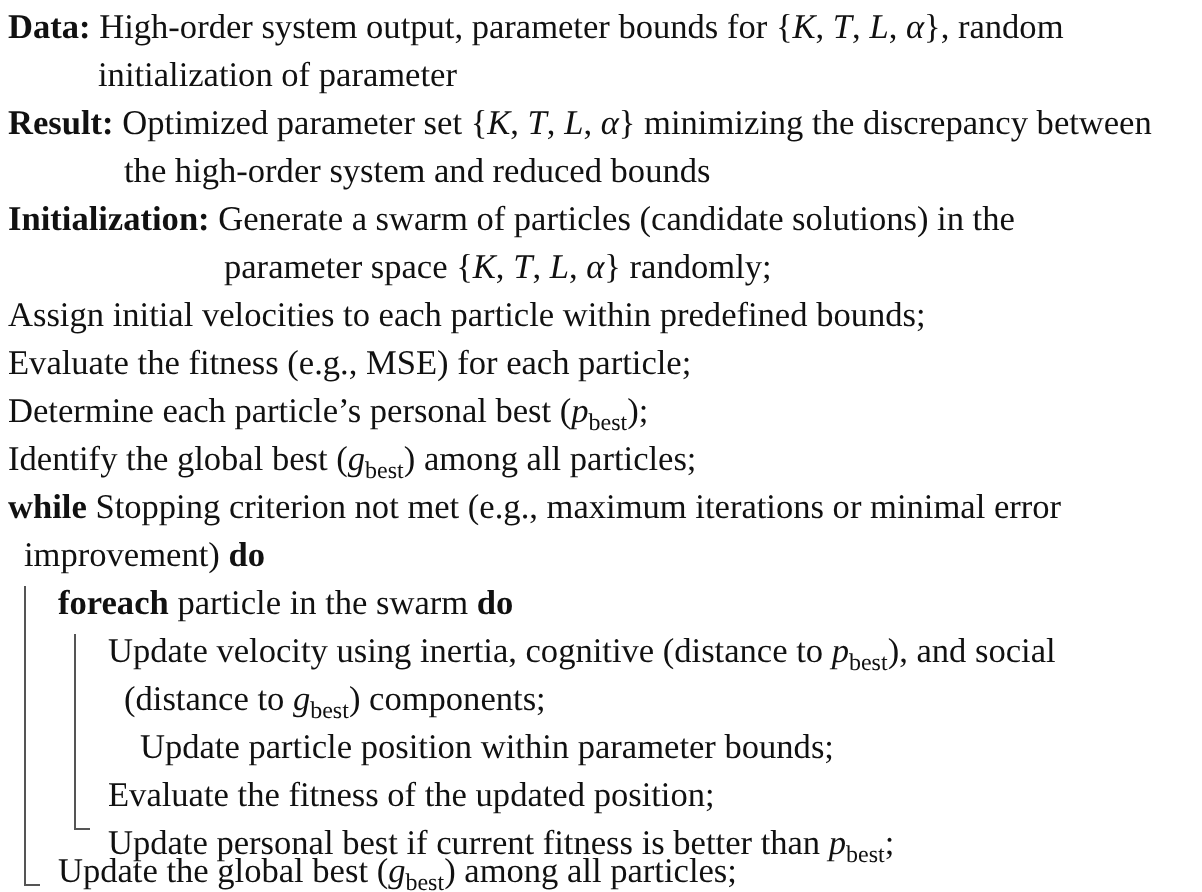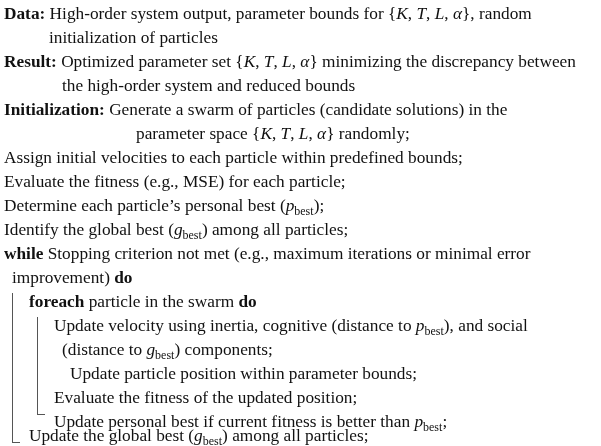--- a/index.html
+++ b/index.html
@@ -16,33 +16,33 @@
 </style>
 </head>
 <body>
 
 <div class="algo">
 
   <div class="line" style="left:4px; top:2px;">
     <b>Data:</b>
     <span>High-order system output, parameter bounds for {<i class="m">K</i>, <i class="m">T</i>, <i class="m">L</i>, <i class="m">α</i>}, random</span>
   </div>
-  <div class="line" style="left:49px; top:26px;">initialization of particles</div>
+  <div class="line" style="left:49px; top:26px;">initialization of parameter</div>
 
   <div class="line" style="left:4px; top:50px;">
     <b>Result:</b>
     <span>Optimized parameter set {<i class="m">K</i>, <i class="m">T</i>, <i class="m">L</i>, <i class="m">α</i>} minimizing the discrepancy between</span>
   </div>
   <div class="line" style="left:62px; top:74px;">the high-order system and reduced bounds</div>
 
   <div class="line" style="left:4px; top:98px;">
     <b>Initialization:</b>
     <span>Generate a swarm of particles (candidate solutions) in the</span>
   </div>
-  <div class="line" style="left:112px; top:122px;margin-left:24px;">parameter space {<i class="m">K</i>, <i class="m">T</i>, <i class="m">L</i>, <i class="m">α</i>} randomly;</div>
+  <div class="line" style="left:112px; top:122px;">parameter space {<i class="m">K</i>, <i class="m">T</i>, <i class="m">L</i>, <i class="m">α</i>} randomly;</div>
 
   <div class="line" style="left:4px; top:146px;">Assign initial velocities to each particle within predefined bounds;</div>
   <div class="line" style="left:4px; top:170px;">Evaluate the fitness (e.g., MSE) for each particle;</div>
   <div class="line" style="left:4px; top:194px;text-align:right;">Determine each particle’s personal best (<i class="m">p</i><sub>best</sub>);</div>
   <div class="line" style="left:4px; top:218px;">Identify the global best (<i class="m">g</i><sub>best</sub>) among all particles;</div>
 
   <div class="line" style="left:4px; top:242px;text-align:center;">
     <b>while</b>
     <span>Stopping criterion not met (e.g., maximum iterations or minimal error</span>
   </div>

